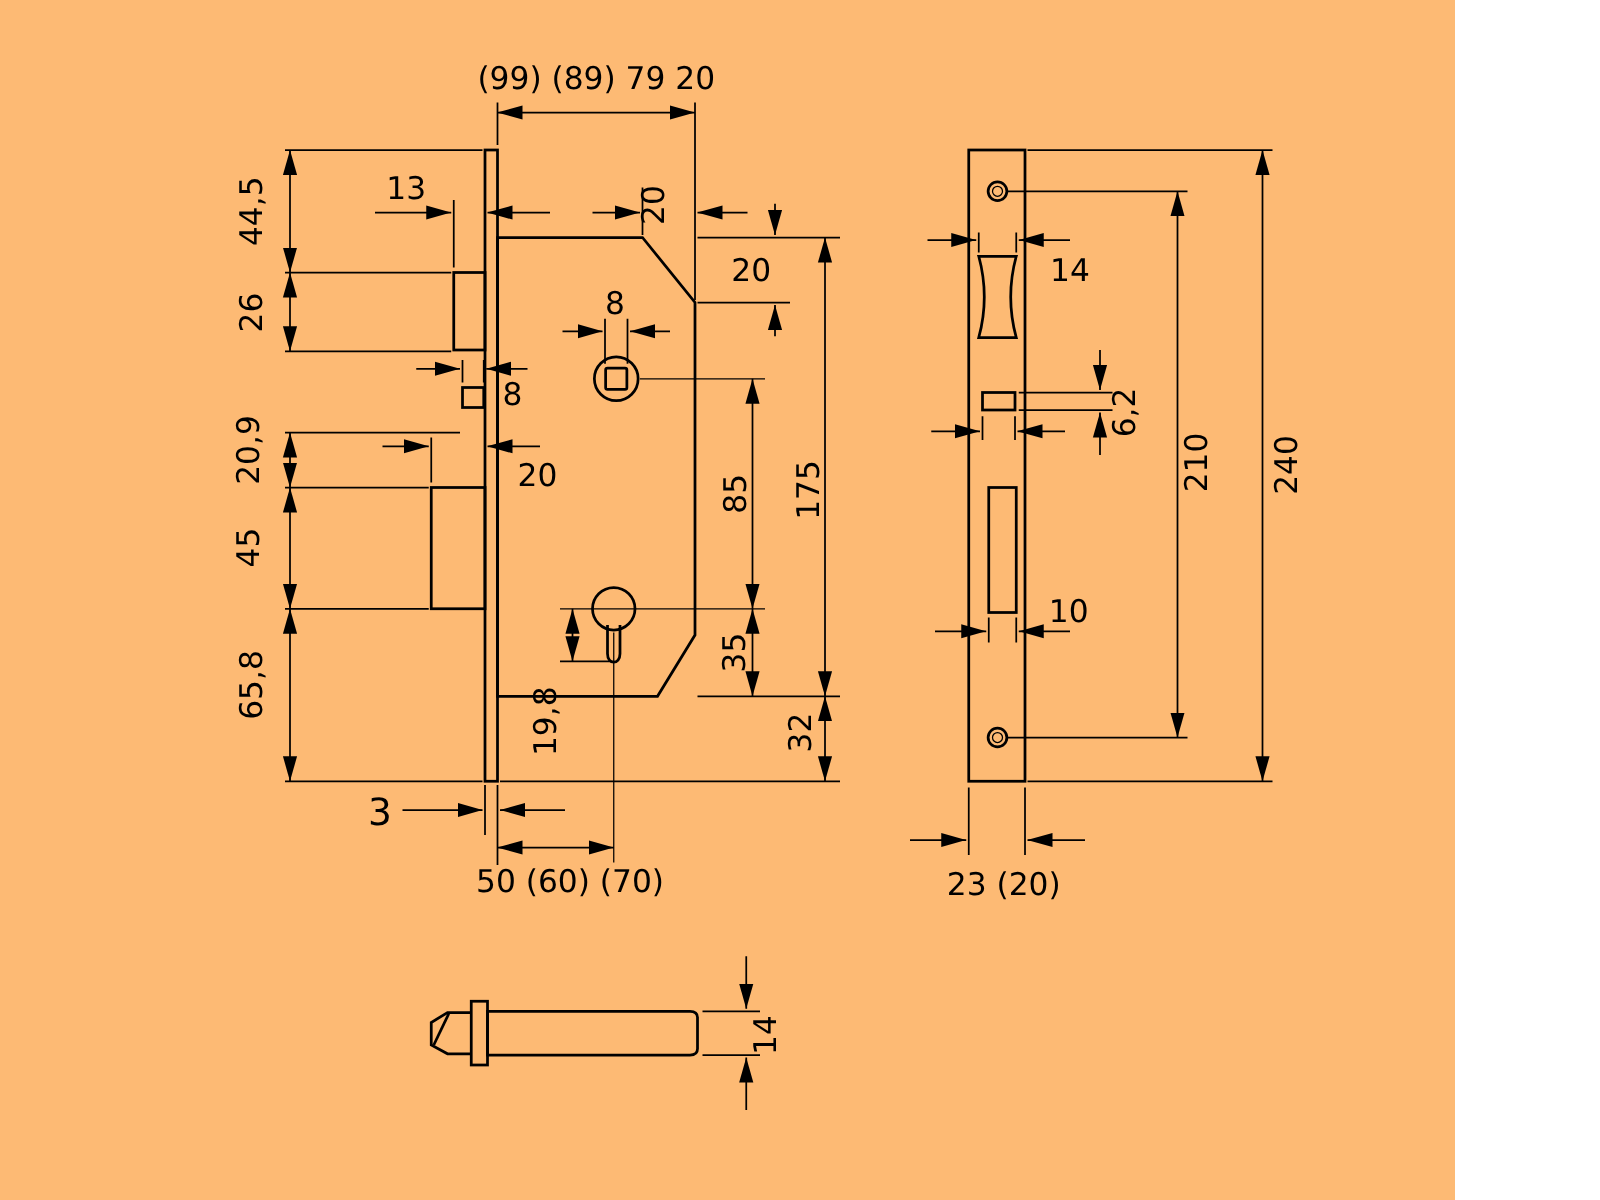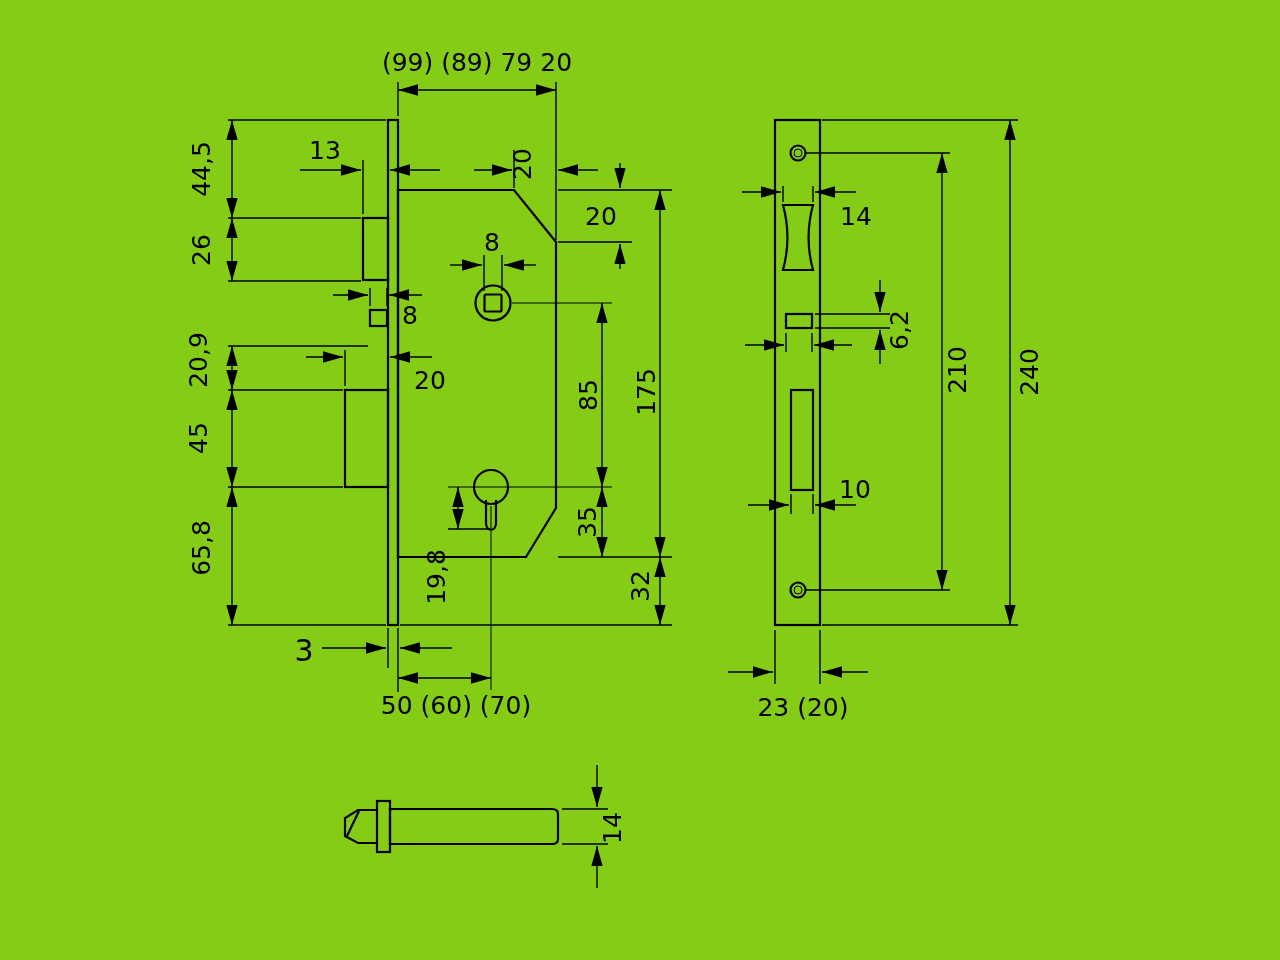--- a/index.html
+++ b/index.html
@@ -1,16 +1,16 @@
 <!DOCTYPE html>
 <html><head>
 <meta charset="utf-8">
 <style>
   html,body{margin:0;padding:0;background:#fff;}
-  .canvas{position:relative;width:1280px;height:960px;background:#84cc16;overflow:hidden;}
+  .canvas{position:relative;width:1164px;height:960px;background:#fdba74;overflow:hidden;}
   svg{display:block;}
   .part{fill:none;stroke:#000;stroke-width:2.2;}
   .dim{fill:none;stroke:#000;stroke-width:1.4;}
   .ext{fill:none;stroke:#000;stroke-width:1.4;}
   .thin{fill:none;stroke:#000;stroke-width:1;}
   text{font-family:"DejaVu Sans","Liberation Sans",sans-serif;fill:#000;}
 </style>
 </head>
 <body>
 

